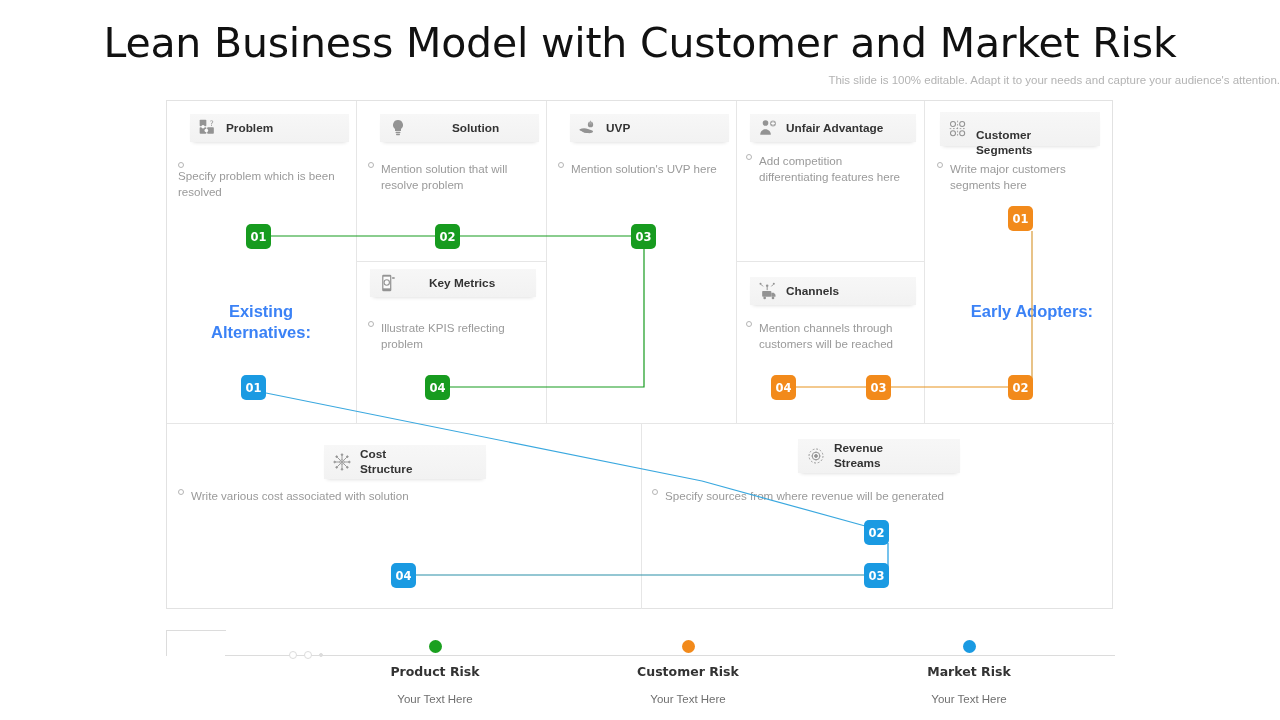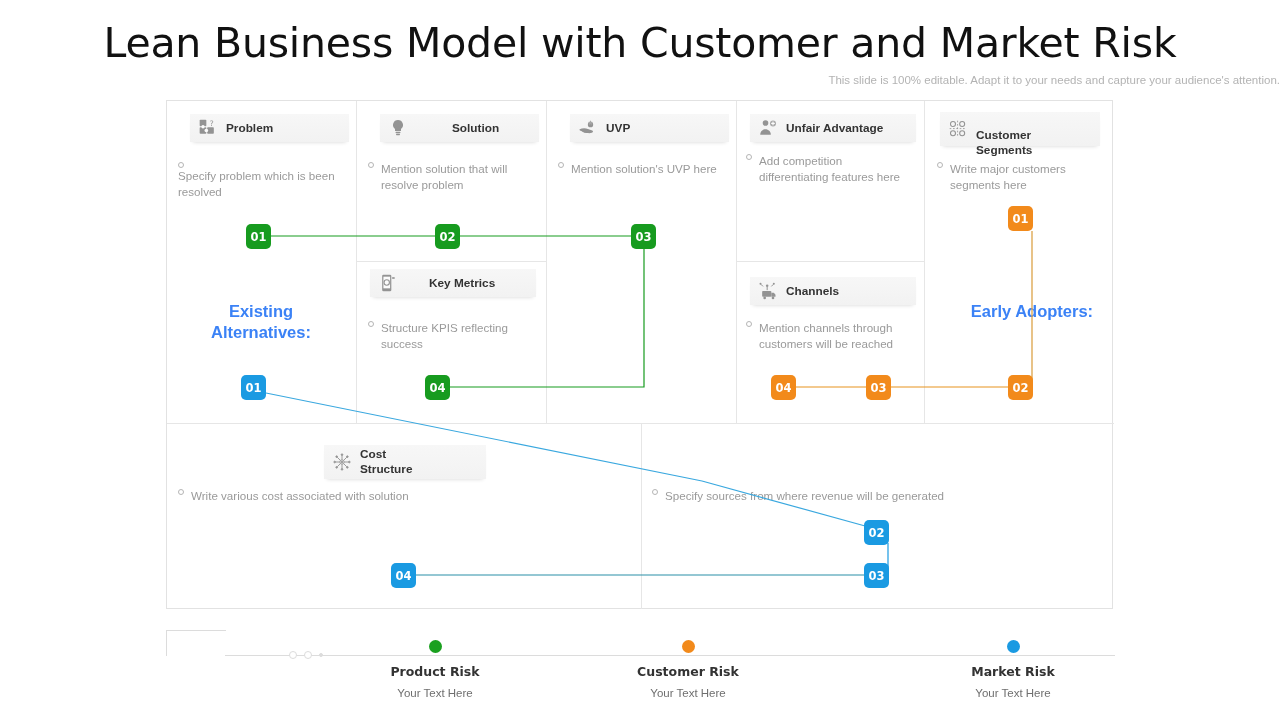--- a/index.html
+++ b/index.html
@@ -91,21 +91,21 @@
   .legend { position: absolute; left: 0; top: 612px; width: 1280px; height: 108px; padding-left: 16px; }
   .legend .axis { position: absolute; left: 225px; top: 43px; width: 890px; height: 1px; background: #dcdcdc; }
   .legend .stub-v { position: absolute; left: 166px; top: 18px; width: 1px; height: 26px; background: #dcdcdc; }
   .legend .stub-h { position: absolute; left: 166px; top: 18px; width: 60px; height: 1px; background: #dcdcdc; }
   .legend .minidots { position: absolute; left: 289px; top: 39px; display: flex; align-items: center; gap: 7px; }
   .legend .md { width: 8px; height: 8px; border-radius: 50%; border: 1px solid #dcdcdc; background:#fff; }
   .legend .md.small { width: 4px; height: 4px; background: #dcdcdc; border-color: #dcdcdc; }
   .lgitem { position: absolute; top: 28px; width: 190px; text-align: center; }
   .lgitem .knob { width: 13px; height: 13px; border-radius: 50%; margin: 0 auto 11px; }
   .lgitem .lgtitle { font-size: 12.5px; font-weight: bold; color: #333; font-family: "DejaVu Sans", sans-serif; }
-  .lgitem .lgsub { font-size: 11.5px; color: #6f6f6f; margin-top: 8px; }
+  .lgitem .lgsub { font-size: 11.5px; color: #6f6f6f; margin-top: 14px; }
 </style>
 </head>
 <body>
 
 <div class="slide">
 
   <div class="title">Lean Business Model with Customer and Market Risk</div>
   <div class="subtitle">This slide is 100% editable. Adapt it to your needs and capture your audience's attention.</div>
 
   <div class="canvas">
@@ -234,21 +234,21 @@
           <rect x="6.5" y="4.4" width="8" height="14" fill="#fff"></rect>
           <circle cx="10.5" cy="11.4" r="3.2" fill="none" stroke="#6f6f6f" stroke-width="1.3"></circle>
           <path d="M17 5h3v2h-3z"></path>
         </g>
           </svg>
       </span>
       <span class="htxt">Key Metrics</span>
     </div>
     <div class="bullet" style="left:201px;top:219px;width:170px;">
       <span class="dot"></span>
-      <span>Structure KPIS reflecting success</span>
+      <span>Illustrate KPIS reflecting problem</span>
     </div>
 
     <div class="cellhdr" style="left:583px;top:176px;width:166px;">
       <span class="icon">
         <svg viewBox="0 0 24 24">
             <g fill="#6f6f6f">
           <rect x="5" y="12" width="11" height="7" rx="1"></rect>
           <path d="M16 14h3l2 2.4V19h-5z"></path>
           <circle cx="8" cy="20.3" r="1.6"></circle>
               <circle cx="18" cy="20.3" r="1.6"></circle>
@@ -285,20 +285,33 @@
         </g>
           </svg>
       </span>
       <span class="htxt" style="max-width:80px;">Cost Structure</span>
     </div>
     <div class="bullet" style="left:11px;top:387px;width:430px;">
       <span class="dot"></span>
       <span>Write various cost associated with solution</span>
     </div>
 
+    <div class="cellhdr tall" style="left:631px;top:338px;width:162px;">
+      <span class="icon">
+        <svg viewBox="0 0 24 24">
+            <g fill="none" stroke="#6f6f6f" stroke-width="1.2">
+          <circle cx="12" cy="12" r="8.4" stroke-dasharray="2.2 2.2"></circle>
+          <circle cx="12" cy="12" r="4.6"></circle>
+          <circle cx="12" cy="12" r="1.7" fill="#6f6f6f"></circle>
+          <path d="M12 6.6v1.6M12 15.8v1.6M6.6 12h1.6M15.8 12h1.6"></path>
+        </g>
+          </svg>
+      </span>
+      <span class="htxt" style="max-width:86px;">Revenue Streams</span>
+    </div>
     <div class="bullet" style="left:485px;top:387px;width:440px;">
       <span class="dot"></span>
       <span>Specify sources from where revenue will be generated</span>
     </div>
 
     <div class="biglabel" style="left:14px;top:200px;width:160px;">Existing Alternatives:</div>
     <div class="biglabel" style="left:785px;top:200px;width:160px;">Early Adopters:</div>
 
     <div class="badge green" style="left:79px;top:123px;">01</div>
     <div class="badge green" style="left:268px;top:123px;">02</div>
@@ -332,20 +345,20 @@
       <div class="lgtitle">Product Risk</div>
       <div class="lgsub">Your Text Here</div>
     </div>
 
     <div class="lgitem" style="left:593px;">
       <div class="knob" style="background:#f28a1b;"></div>
       <div class="lgtitle">Customer Risk</div>
       <div class="lgsub">Your Text Here</div>
     </div>
 
-    <div class="lgitem" style="left:918px;">
+    <div class="lgitem" style="left:874px;">
       <div class="knob" style="background:#1a9ae2;"></div>
       <div class="lgtitle">Market Risk</div>
       <div class="lgsub">Your Text Here</div>
     </div>
   </div>
 
 </div>
 
 </body></html>

